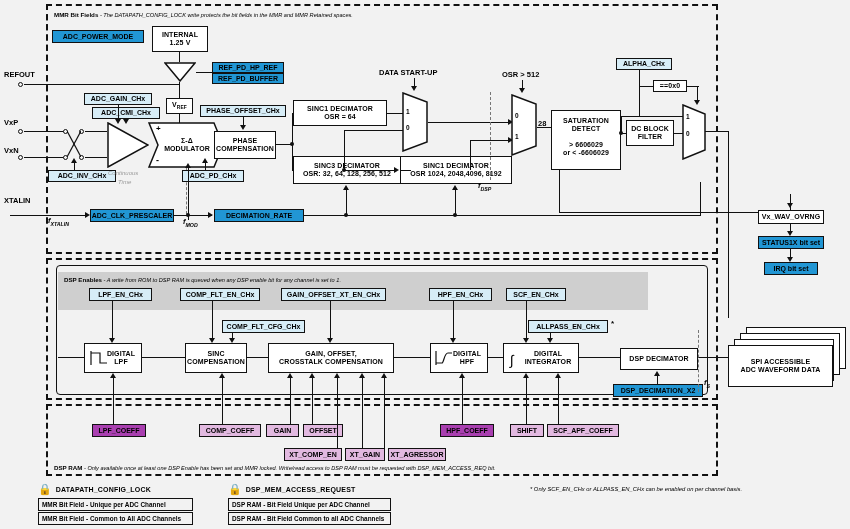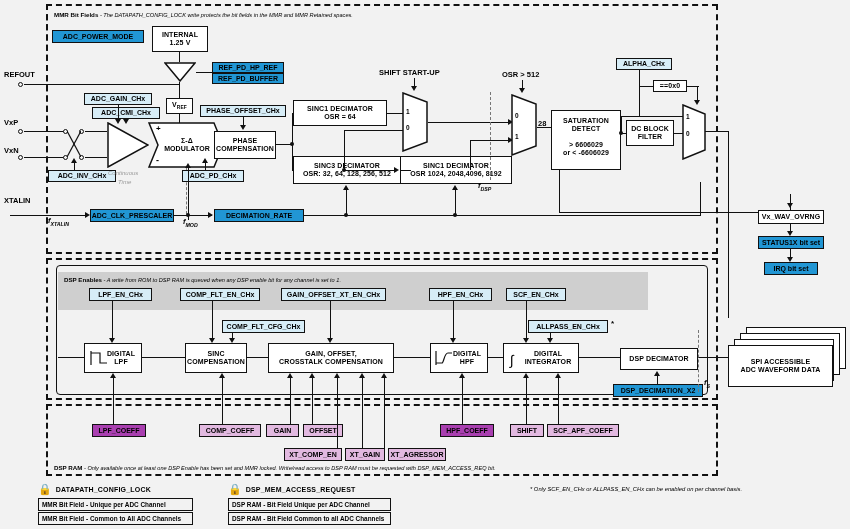--- a/index.html
+++ b/index.html
@@ -194,21 +194,21 @@
 
   <div class="abs hline" style="left:401px;top:170px;width:10px;"></div>
   <div class="abs vline" style="left:344px;top:130px;height:40px;"></div>
   <div class="abs hline" style="left:344px;top:130px;width:72px;"></div>
   <div class="abs arrow-r" style="left:413px;top:127px;"></div>
   <div class="abs hline" style="left:344px;top:170px;width:0;"></div>
   <div class="abs dot" style="left:342px;top:168px;"></div>
   <div class="abs hline" style="left:344px;top:170px;width:52px;"></div>
   <div class="abs arrow-r" style="left:394px;top:167px;"></div>
 
-  <div class="abs lbl" style="left:379px;top:68px;">SHIFT START-UP</div>
+  <div class="abs lbl" style="left:379px;top:68px;">DATA START-UP</div>
   <div class="abs vline" style="left:414px;top:78px;height:10px;"></div>
   <div class="abs arrow-d" style="left:411px;top:86px;"></div>
   <div class="abs" style="left:402px;top:92px;width:26px;height:60px;">
     <svg width="26" height="60">
         <polygon points="1,1 25,10 25,50 1,59" fill="#fff" stroke="#111" stroke-width="1.5"></polygon>
       </svg>
   </div>
   <div class="abs muxnum" style="left:406px;top:108px;">1</div>
   <div class="abs muxnum" style="left:406px;top:124px;">0</div>
   <div class="abs hline" style="left:428px;top:122px;width:82px;"></div>

